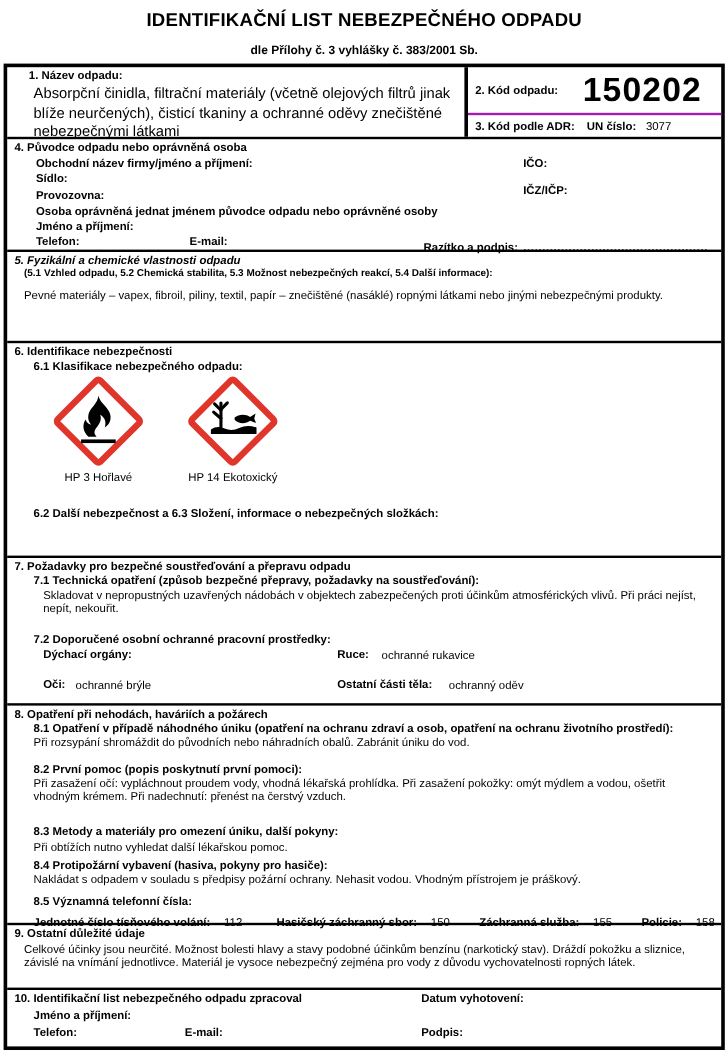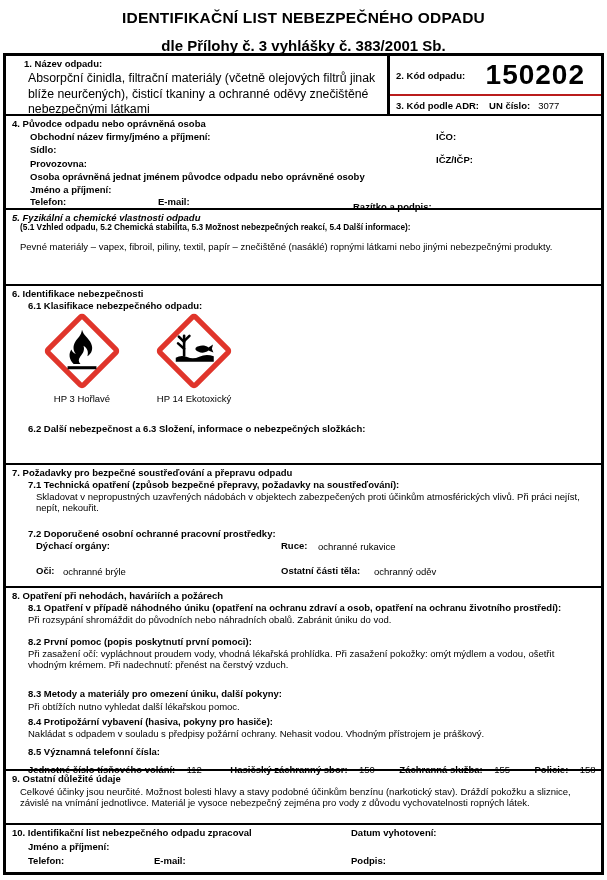--- a/index.html
+++ b/index.html
@@ -11,39 +11,39 @@
     color: #000;
     font-family: "Liberation Sans", sans-serif;
     overflow: hidden;
   }
   .doc-title {
     position: absolute; top: 9px; left: 0; width: 100%;
     text-align: center; font-weight: bold; font-size: 15.5px; letter-spacing: 0.2px;
   }
   .doc-subtitle {
     position: absolute; top: 37px; left: 0; width: 100%;
-    text-align: center; font-weight: bold; font-size: 15px;
+    text-align: center; font-weight: bold; font-size: 10px;
   }
   .form {
     position: absolute; left: 3px; top: 53px; width: 601px; height: 822px;
     border: 3px solid #000;
     background: #fff;
   }
   .sec { position: relative; border-top: 2px solid #000; padding-left: 12px; }
   .sec.first { border-top: none; }
   .h  { font-weight: bold; font-size: 9.5px; white-space: nowrap; }
   .hs { font-weight: bold; font-size: 8.3px; }
   .t  { font-size: 9.5px; }
   .abs { position: absolute; }
   
   .row1 { display: flex; height: 58px; }
   .cell-name { width: 372px; border-right: 3px solid #000; padding: 2px 6px; }
   .cell-name .waste-name { font-size: 12.3px; line-height: 1.28; margin-top: 2px; margin-left: 4px; }
   .cell-codes { flex: 1; display: flex; flex-direction: column; }
-  .code-row { flex: 1; display: flex; align-items: center; padding: 0 6px; border-bottom: 2px solid #b91c1c; }
+  .code-row { flex: 1; display: flex; align-items: center; padding: 0 6px; border-bottom: 2px solid #a21caf; }
   .code-big { margin-left: auto; margin-right: 10px; font-weight: bold; font-size: 28px; letter-spacing: 1px; }
   .adr-row { height: 18px; display: flex; align-items: center; padding: 0 6px; }
   .adr-row .un-label { margin-left: 10px; }
   .adr-row .un-value { margin-left: 8px; }
   
   .picto-wrap { position: absolute; display: flex; gap: 24px; }
   .picto { width: 88px; text-align: center; }
   .picto svg { display: block; margin: 0 auto; }
   .picto-label { font-size: 9.5px; margin-top: 4px; white-space: nowrap; }
   .dots { font-weight: bold; font-size: 9.5px; letter-spacing: 0.5px; }

